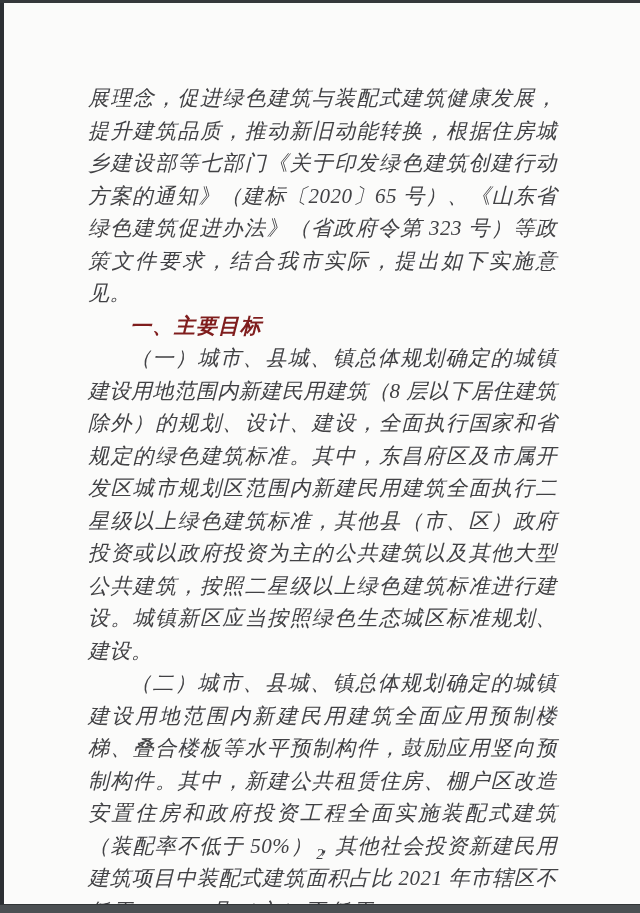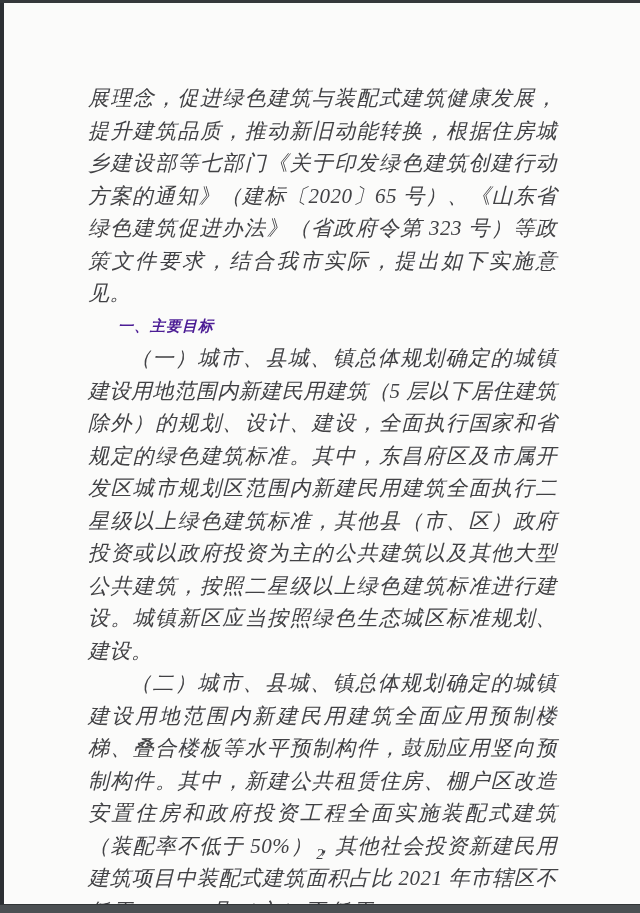--- a/index.html
+++ b/index.html
@@ -33,41 +33,41 @@
     font-size: 21px; line-height: 32.5px; color: #414144;
     letter-spacing: 0.5px;
   }
   .para {
     margin: 0; text-align: justify; text-indent: 2em;
   }
   .para.no-indent { text-indent: 0; }
   .heading {
     margin: 0; text-indent: 2em;
     font-family: "Liberation Sans", "DejaVu Sans", sans-serif;
-    font-weight: 700; font-size: 15px; line-height: 32.5px;
-    color: #4c1d95; letter-spacing: 1px;
+    font-weight: 700; font-size: 21px; line-height: 32.5px;
+    color: #7f1d1d; letter-spacing: 1px;
   }
   .page-number {
     position: absolute; left: 0; right: 0; bottom: 50px;
     text-align: center; font-size: 15px; color: #3f3f42;
     font-family: "Liberation Serif", "DejaVu Serif", serif;
   }
 </style>
 </head>
 <body>
 
 <div class="screen">
   <div class="edge-top"></div>
   <div class="edge-left"></div>
 
   <div class="page">
     <div class="text-block">
       <p class="para no-indent">展理念，促进绿色建筑与装配式建筑健康发展，提升建筑品质，推动新旧动能转换，根据住房城乡建设部等七部门《关于印发绿色建筑创建行动方案的通知》（建标〔2020〕65 号）、《山东省绿色建筑促进办法》（省政府令第 323 号）等政策文件要求，结合我市实际，提出如下实施意见。</p>
       <h2 class="heading">一、主要目标</h2>
-      <p class="para">（一）城市、县城、镇总体规划确定的城镇建设用地范围内新建民用建筑（5 层以下居住建筑除外）的规划、设计、建设，全面执行国家和省规定的绿色建筑标准。其中，东昌府区及市属开发区城市规划区范围内新建民用建筑全面执行二星级以上绿色建筑标准，其他县（市、区）政府投资或以政府投资为主的公共建筑以及其他大型公共建筑，按照二星级以上绿色建筑标准进行建设。城镇新区应当按照绿色生态城区标准规划、建设。</p>
+      <p class="para">（一）城市、县城、镇总体规划确定的城镇建设用地范围内新建民用建筑（8 层以下居住建筑除外）的规划、设计、建设，全面执行国家和省规定的绿色建筑标准。其中，东昌府区及市属开发区城市规划区范围内新建民用建筑全面执行二星级以上绿色建筑标准，其他县（市、区）政府投资或以政府投资为主的公共建筑以及其他大型公共建筑，按照二星级以上绿色建筑标准进行建设。城镇新区应当按照绿色生态城区标准规划、建设。</p>
       <p class="para">（二）城市、县城、镇总体规划确定的城镇建设用地范围内新建民用建筑全面应用预制楼梯、叠合楼板等水平预制构件，鼓励应用竖向预制构件。其中，新建公共租赁住房、棚户区改造安置住房和政府投资工程全面实施装配式建筑（装配率不低于 50%），其他社会投资新建民用建筑项目中装配式建筑面积占比 2021 年市辖区不低于 35%，县（市）不低于 25%，2022—2025 年，每年的装配式建筑面积占比分别增加 5 个百分点，到 2025 年市辖区和县（市）分别达到 55%和 45%。在道路桥梁、综合管廊、市政管沟等基础设施工程</p>
     </div>
 
     <div class="page-number">2</div>
   </div>
 
   <div class="bottom-bar"></div>
 </div>
 
 </body></html>

